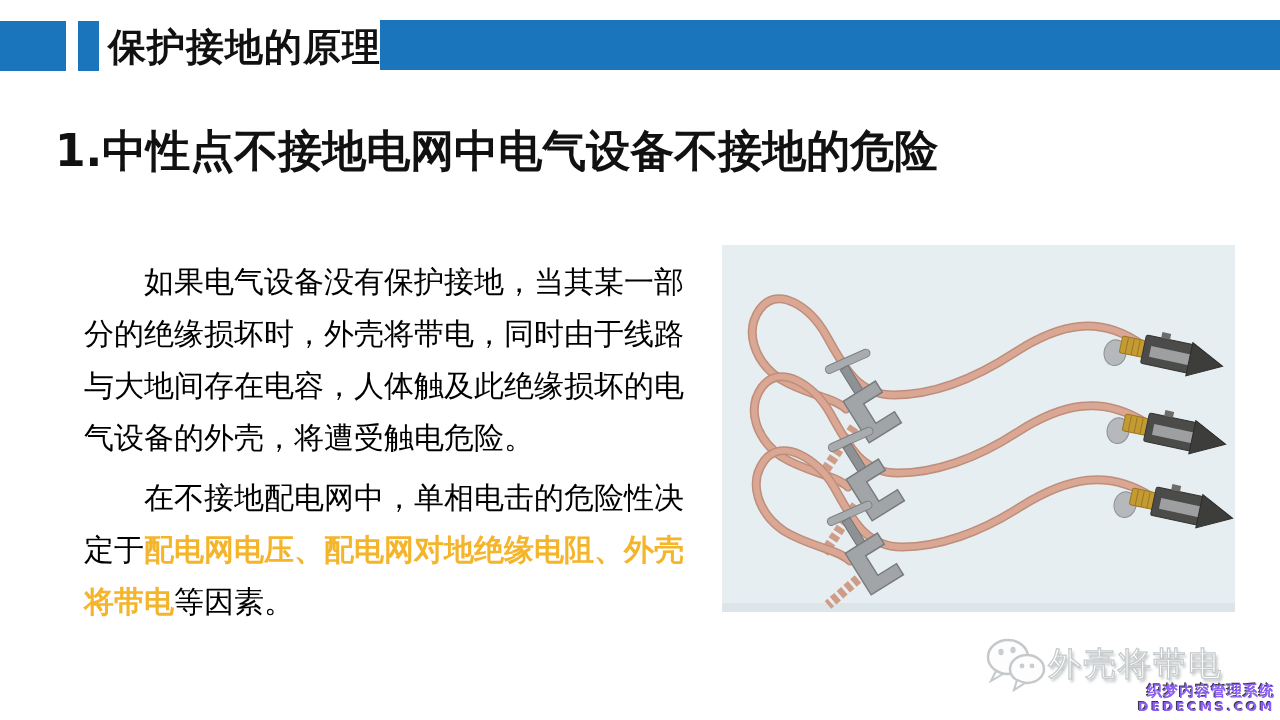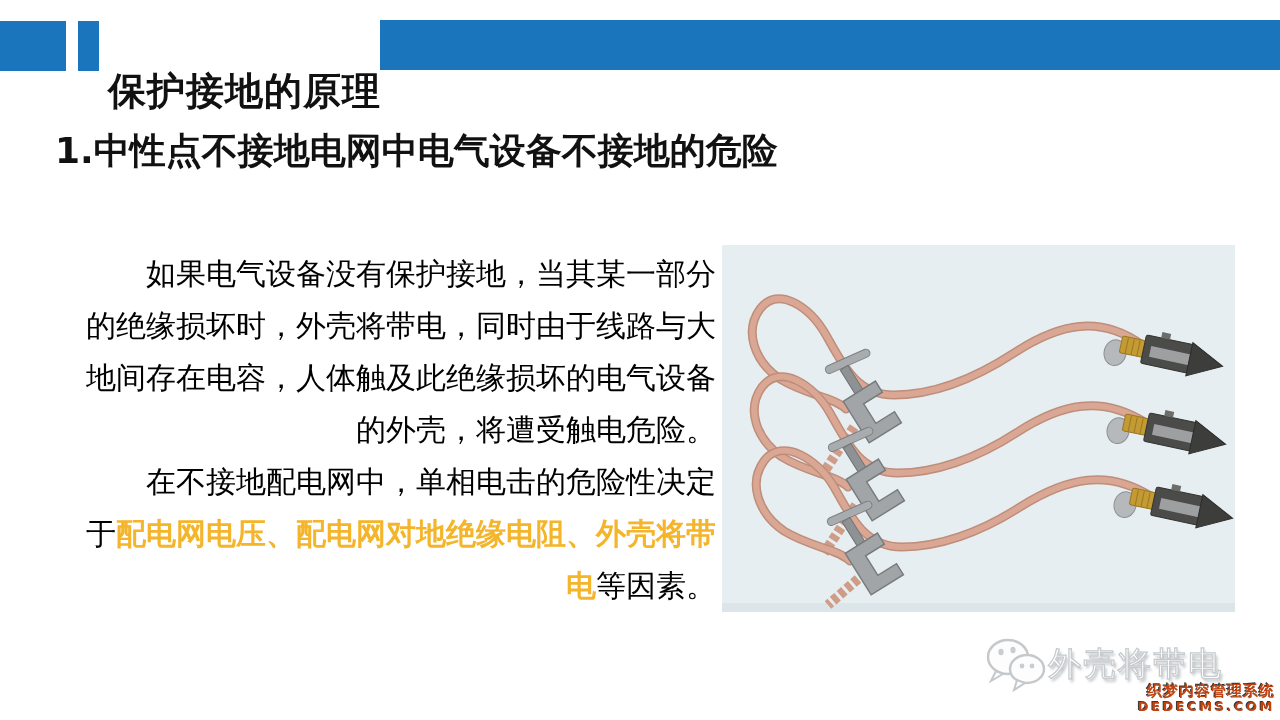--- a/index.html
+++ b/index.html
@@ -5,52 +5,52 @@
   html,body{margin:0;padding:0;background:#888;}
   .slide{
     position:relative;width:1280px;height:720px;background:#ffffff;overflow:hidden;
     font-family:"DejaVu Sans","Liberation Sans",sans-serif;
   }
   
   .accent-block-left{position:absolute;left:0;top:21px;width:66px;height:50px;background:#1B75BC;}
   .accent-bar-small{position:absolute;left:78px;top:21px;width:21px;height:50px;background:#1B75BC;}
   .page-title{
     position:absolute;left:108px;top:24px;font-size:38px;line-height:46px;font-weight:bold;
-    color:#111111;letter-spacing:1px;white-space:nowrap;margin-top:44px;
+    color:#111111;letter-spacing:1px;white-space:nowrap;
   }
   .accent-bar-long{position:absolute;left:380px;right:0;top:20px;height:50px;background:#1B75BC;}
   
   .section-heading{
-    position:absolute;left:55px;top:128px;font-size:36px;line-height:46px;font-weight:bold;
+    position:absolute;left:55px;top:128px;font-size:44px;line-height:46px;font-weight:bold;
     color:#111111;white-space:nowrap;
   }
   
   .body-text{
     position:absolute;left:76px;top:248px;width:640px;
     font-size:30px;line-height:52px;color:#000000;
     text-align:left;word-break:break-all;line-break:anywhere;
   }
-  .body-text p{margin:0;text-indent:2em;text-align:right;}
+  .body-text p{margin:8px;text-indent:2em;}
   .hl{color:#F5B52B;font-weight:bold;}
   
   .photo{
     position:absolute;left:722px;top:245px;width:513px;height:367px;background:#E6EEF1;
   }
   .photo svg{display:block;width:100%;height:100%;}
   
   .wm-logo{position:absolute;left:984px;top:634px;width:66px;height:62px;}
   .wm-brand{
     position:absolute;left:1048px;top:642px;font-size:33px;line-height:44px;letter-spacing:2px;
     color:#fdfdfd;white-space:nowrap;
     -webkit-text-stroke:1.2px #c6cacc;
     text-shadow:2px 3px 3px #b7bcbf;
   }
   .wm-cms{
     position:absolute;right:5px;top:683px;text-align:right;line-height:1.1;
-    color:#c2410c;font-weight:bold;
+    color:#8b5cf6;font-weight:bold;
     text-shadow:1px 1px 0 #ffffff,-1px -1px 0 #363a3d;
   }
   .wm-cms-line1{font-size:15px;letter-spacing:1px;}
   .wm-cms-line2{font-size:13px;letter-spacing:2.5px;padding-left:36px;}
 </style>
 </head>
 <body>
 
 <div class="slide">
 

